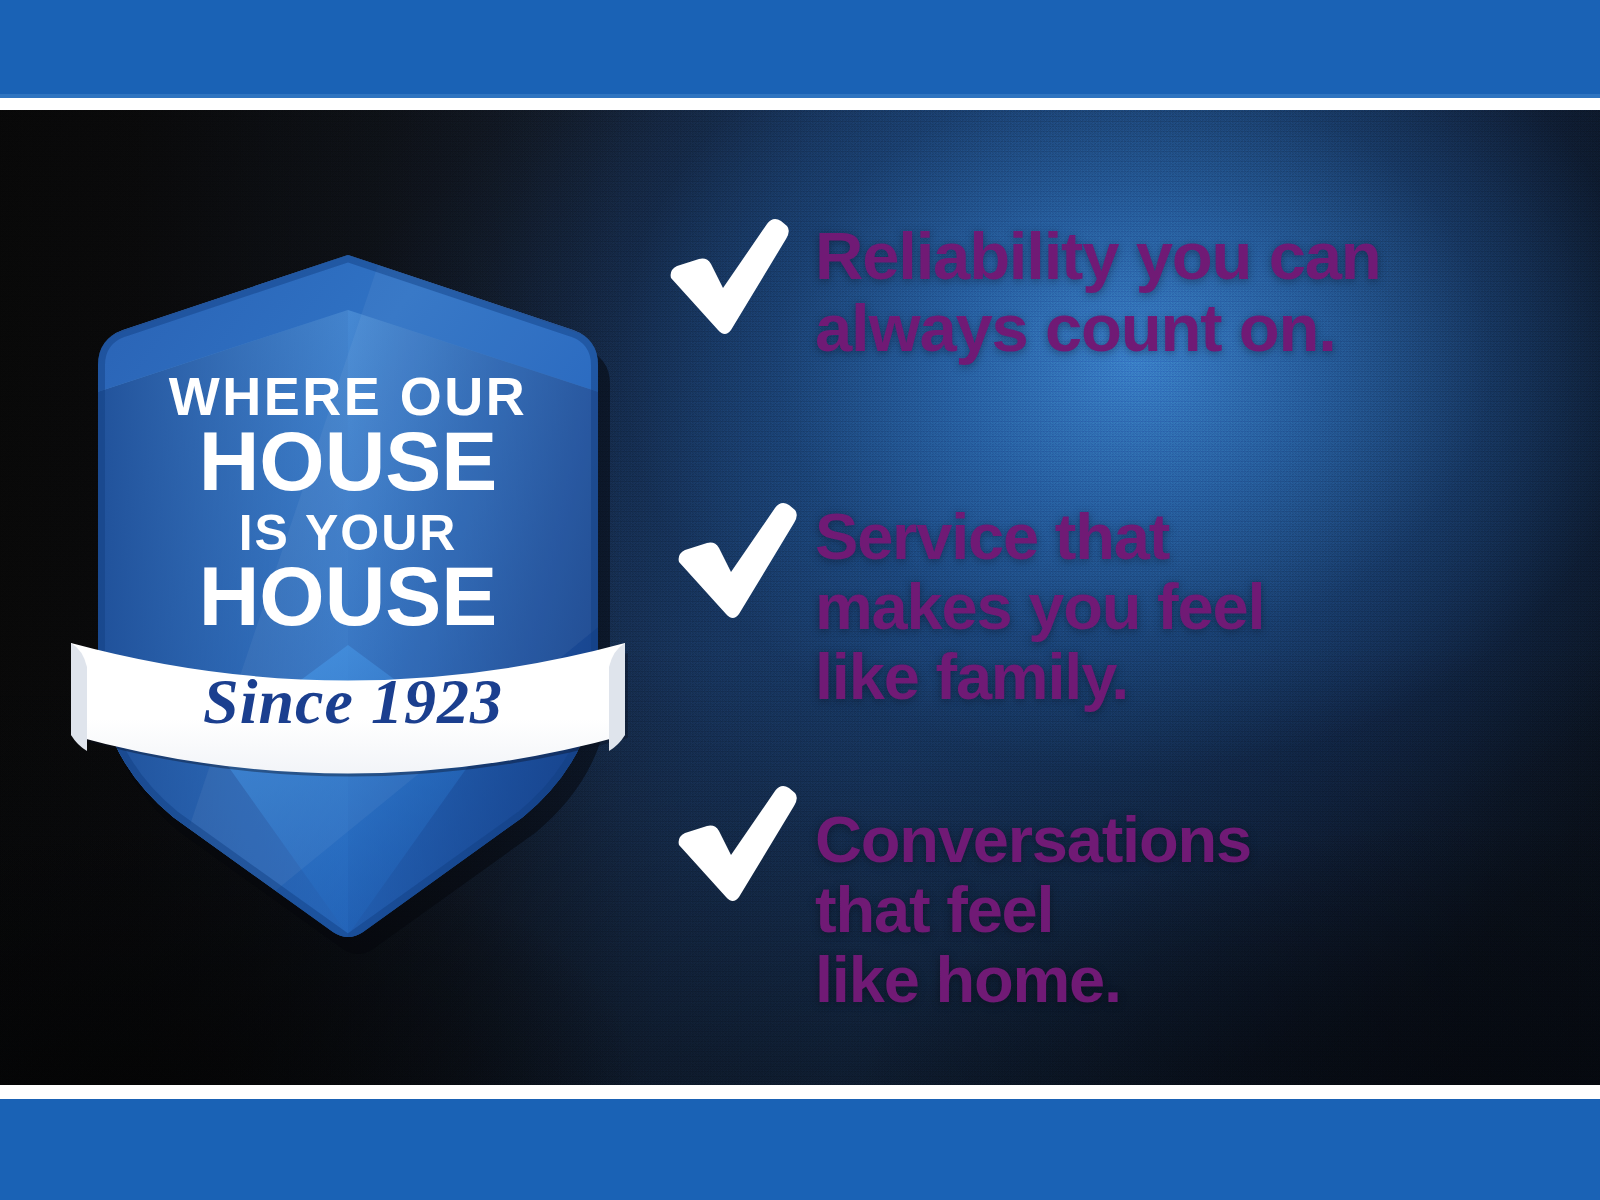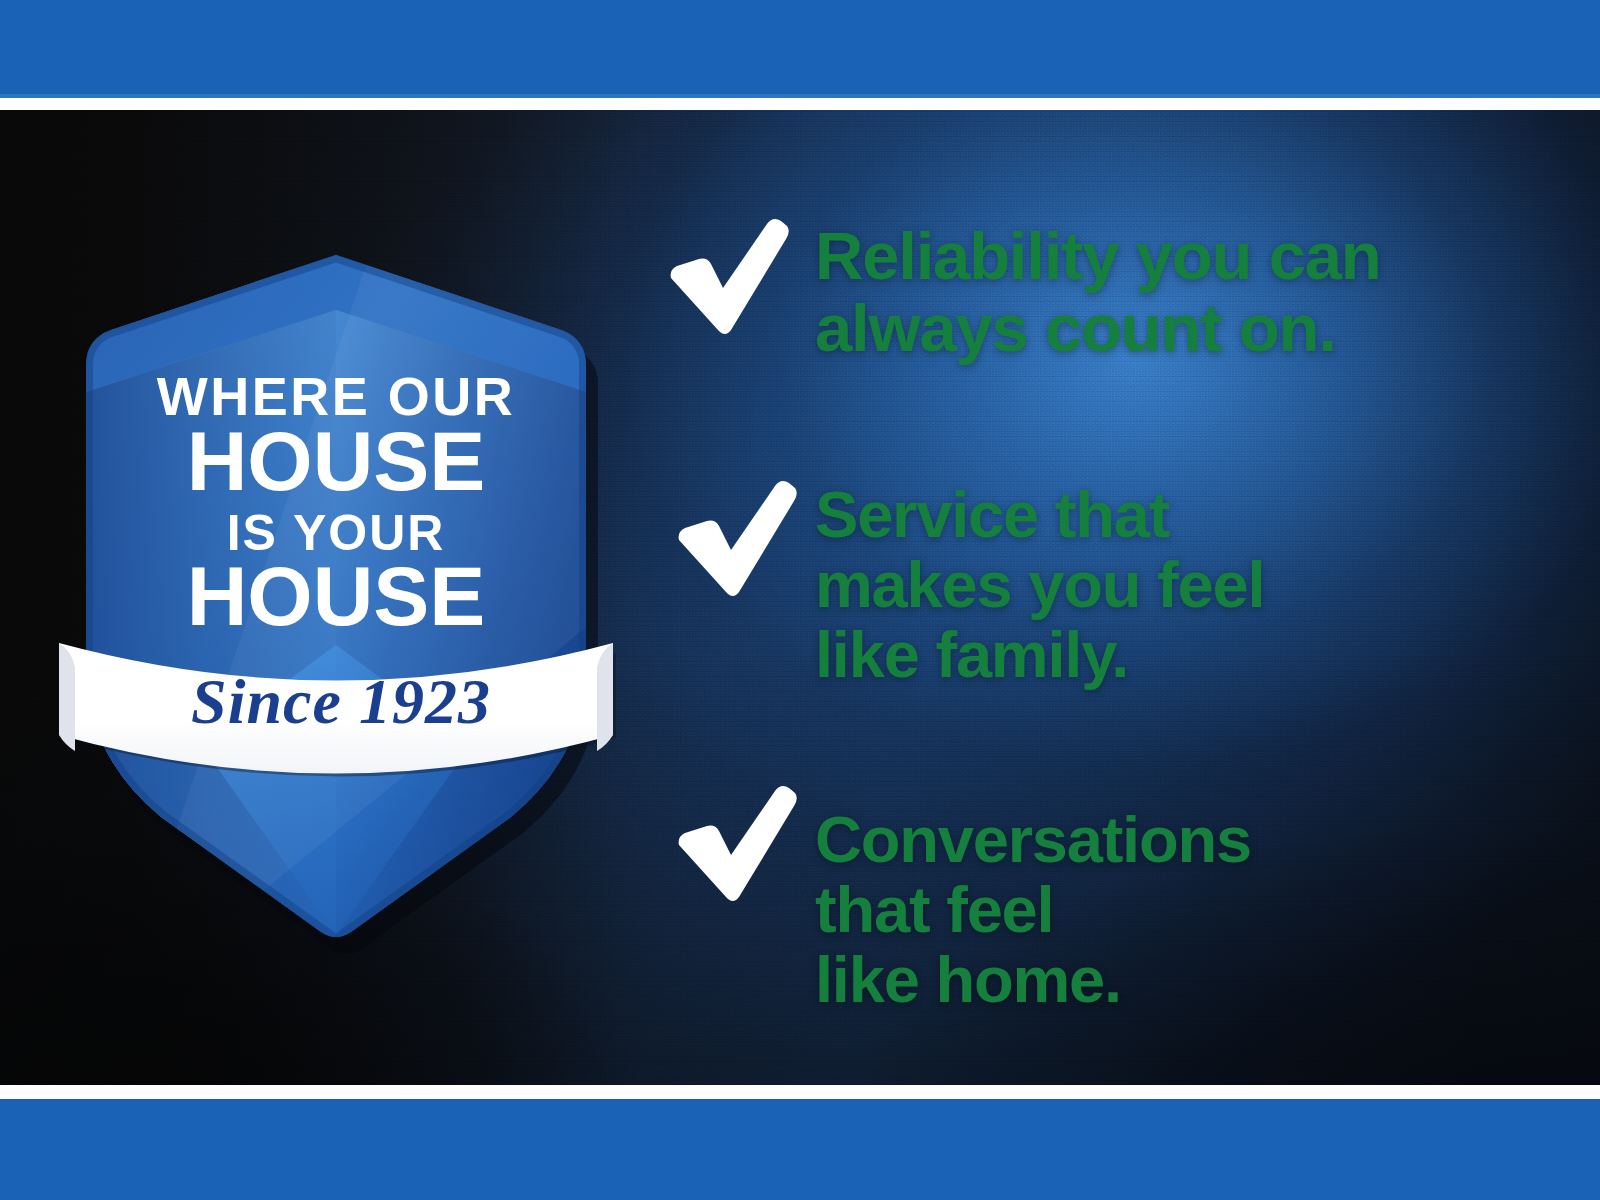--- a/index.html
+++ b/index.html
@@ -94,48 +94,48 @@
       repeating-radial-gradient(circle at 13px 7px, rgba(255,255,255,0.16) 0px, rgba(255,255,255,0.16) 0.5px, rgba(0,0,0,0) 0.9px, rgba(0,0,0,0) 2.1px),
       repeating-radial-gradient(circle at 3px 17px, rgba(0,0,0,0.24) 0px, rgba(0,0,0,0.24) 0.5px, rgba(255,255,255,0) 0.8px, rgba(255,255,255,0) 1.7px),
       repeating-linear-gradient(41deg, rgba(255,255,255,0.07) 0px, rgba(255,255,255,0.07) 1px, rgba(0,0,0,0.07) 1px, rgba(0,0,0,0.07) 2px),
       repeating-linear-gradient(-23deg, rgba(255,255,255,0.05) 0px, rgba(255,255,255,0.05) 1px, rgba(0,0,0,0.06) 1px, rgba(0,0,0,0.06) 3px);
     background-size: 3px 3px, 5px 5px, 2px 2px, 4px 4px;
     pointer-events:none;
   }
 
   
   #emblem {
-    position:absolute; left:41px; top:145px;
+    position:absolute; left:53px; top:145px;
     width:590px; height:810px;
   }
   #emblem svg { display:block; width:100%; height:100%; }
 
   
   #benefits {
     position:absolute; left:665px; top:110px;
     width:900px; height:975px;
   }
   .benefit {
     position:absolute; left:0;
     display:flex; align-items:flex-start;
   }
   #benefit-0 { top:108px; }
-  #benefit-1 { top:370px;justify-content:center; }
+  #benefit-1 { top:392px;justify-content:center; }
   #benefit-2 { top:675px; }
 
   .check-wrap {
     width:150px; flex:0 0 150px;
     display:flex; justify-content:flex-start;
   }
   .check-wrap svg { display:block; }
   #benefit-1 .check-wrap svg,
   #benefit-2 .check-wrap svg { margin-left:8px; }
 
   .benefit-text {
-    color:#15803d;
+    color:#701a75;
     font-family:"Liberation Sans", sans-serif;
     font-weight:bold;
     font-size:67px;
     line-height:1.08;
     letter-spacing:-1.2px;
     text-shadow:0 2px 9px rgba(0,0,0,0.34);
     white-space:pre-line;
   }
   #benefit-0 .benefit-text { font-size:67px; margin-top:2px; }
   #benefit-1 .benefit-text { font-size:65px; margin-top:0px; }

